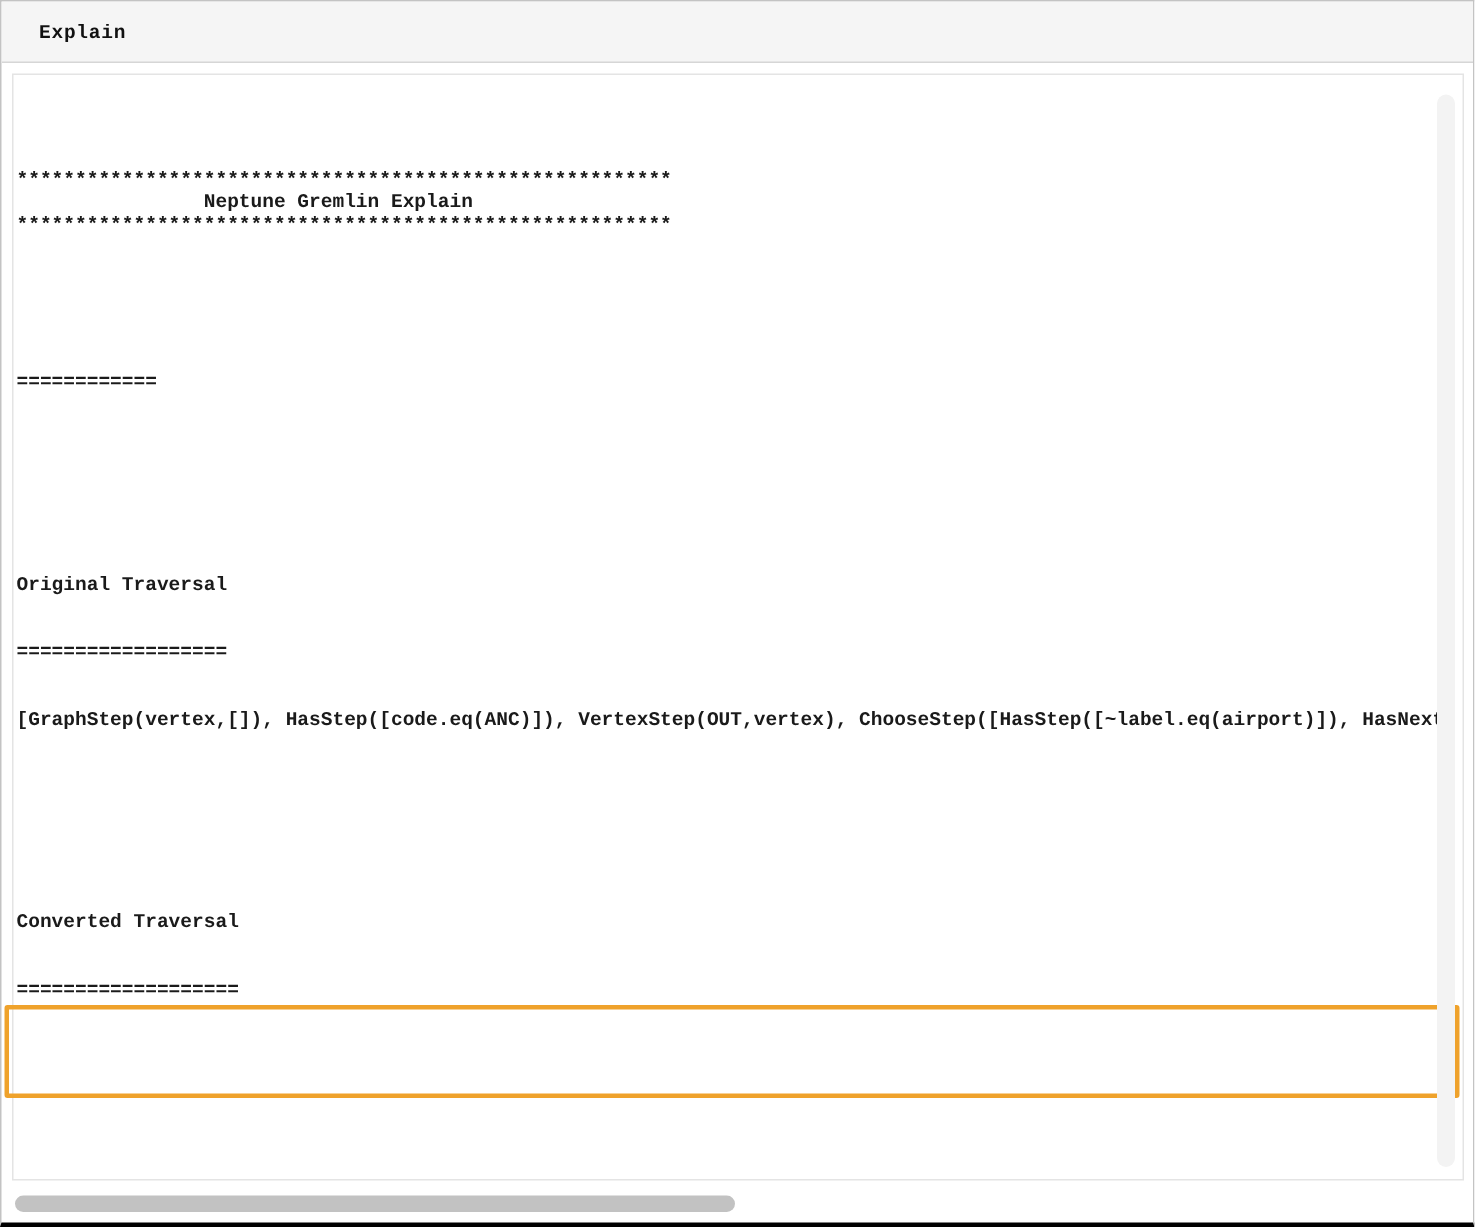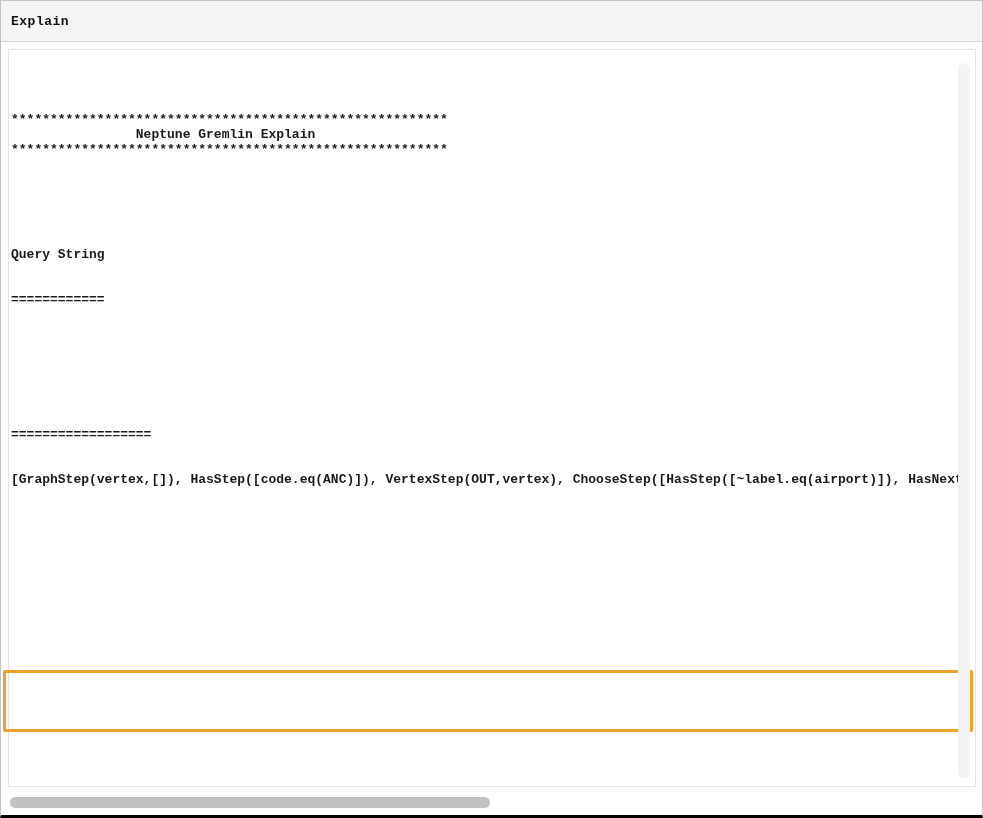--- a/index.html
+++ b/index.html
@@ -14,21 +14,21 @@
     border-bottom:3px solid #000000;
     overflow:hidden;
   }
 
   .tab-bar {
     position:absolute; left:0; top:0; right:0;
     height:41px;
     background:#f5f5f5;
     border-bottom:1px solid #d6d6d6;
     display:flex; align-items:center;
-    padding-left:10px;
+    padding-left:25px;
   }
   .tab-label {
     font-size:13px; font-weight:700; color:#111;
     letter-spacing:0.5px;
     cursor:pointer;
   }
 
   .panel {
     position:absolute;
     left:7px; right:6px;
@@ -88,29 +88,34 @@
 
   <div class="panel">
 
     <div class="text-clip mono">
 
       <pre>********************************************************
                 Neptune Gremlin Explain
 ********************************************************</pre>
 
       <section class="gap-top">
-        <div>Query String</div>
         <div>============</div>
       </section>
 
       <section class="gap-top">
+        <div>Original Traversal</div>
         <div>==================</div>
         <pre>[GraphStep(vertex,[]), HasStep([code.eq(ANC)]), VertexStep(OUT,vertex), ChooseStep([HasStep([~label.eq(airport)]), HasNext</pre>
       </section>
 
+      <section class="gap-top">
+        <div>Converted Traversal</div>
+        <div>===================</div>
+        
+      </section>
 
       
 
       
 
       
 
     </div>
 
     <div class="highlight-overlay" style="border-color: rgb(239, 162, 43);"></div>

